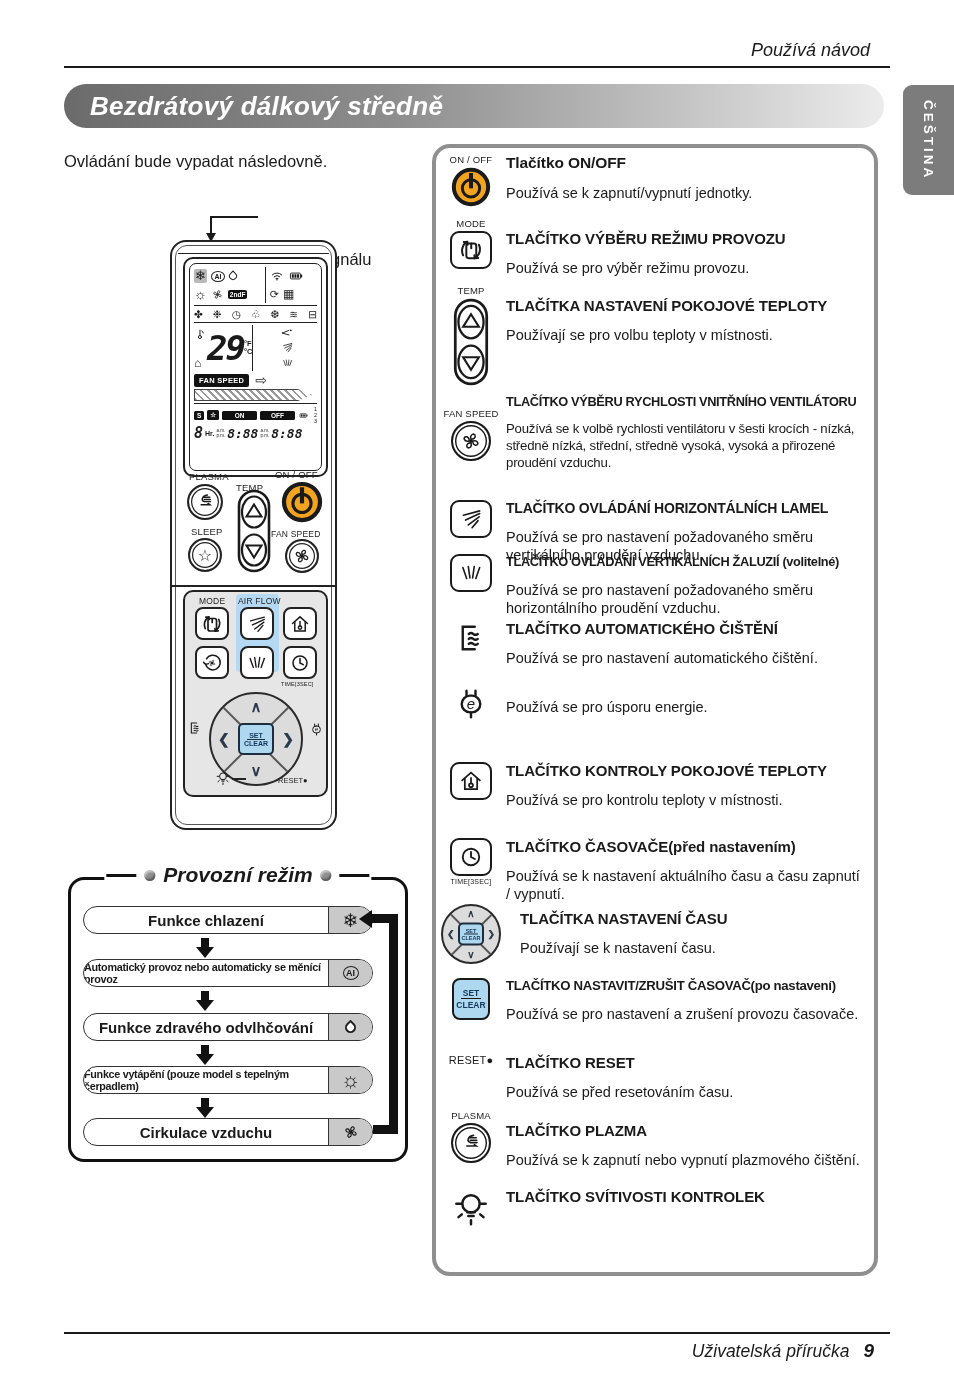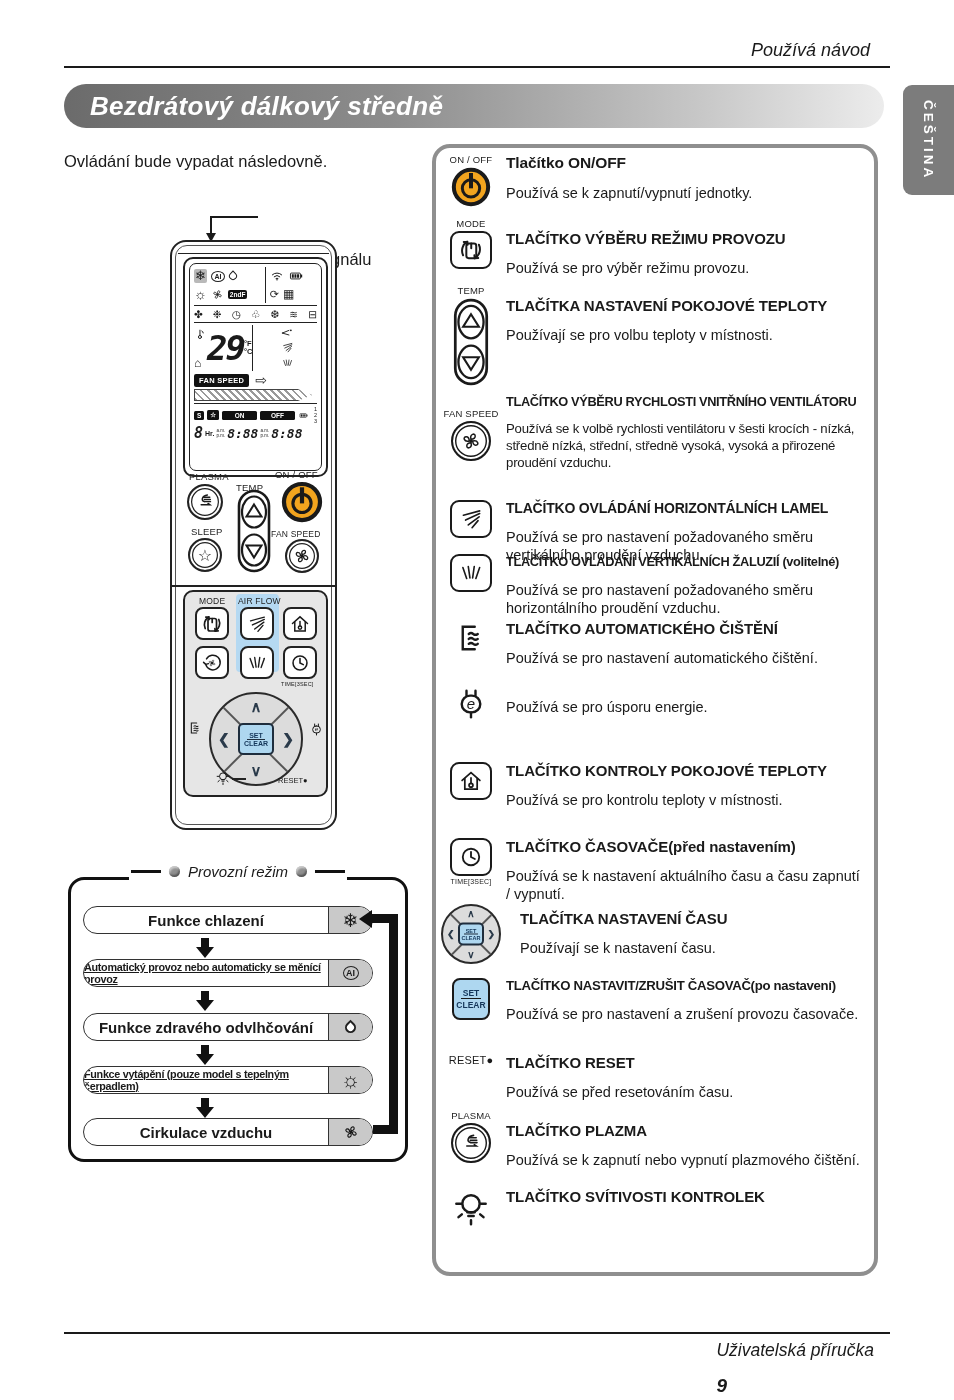--- a/index.html
+++ b/index.html
@@ -76,27 +76,27 @@
   .dpad .ctr .sl { border-bottom:1.2px solid #1e2d3d; padding:0 2px; }
   .dpad .ch { position:absolute; font-weight:bold; color:#2a3a4a; z-index:1; }
 
   .setclear-ico { width:38px; height:42px; background:#aed7f0; border:2.6px solid #1a1a1a; border-radius:8px;
     display:flex; flex-direction:column; align-items:center; justify-content:center; font-size:8.5px; font-weight:bold; color:#14365a; }
   .setclear-ico .sl { border-bottom:1.4px solid #1a1a1a; padding:0 2px; margin-bottom:1px; }
 
   
   #modebox { left:68px; top:877px; width:340px; height:285px; border:3px solid #111; border-radius:16px; background:#fff; }
   .mtitle { position:absolute; top:-17px; left:50%; transform:translateX(-50%); background:#fff; display:flex; align-items:center; gap:8px; padding:0 2px; white-space:nowrap; }
-  .mtitle .txt { font-size:15px; font-weight:normal; font-style:italic;text-align:right; }
+  .mtitle .txt { font-size:21px; font-weight:bold; font-style:italic;text-align:right; }
   .mline { width:30px; height:3px; background:#111; }
   .mdot { width:11px; height:11px; border-radius:50%; background:#8f8f8f; box-shadow:inset -1px -2px 2px rgba(0,0,0,.4), inset 1px 2px 2px rgba(255,255,255,.55); }
   .pill { position:absolute; left:12px; width:290px; height:28px; border:1.8px solid #333; border-radius:14px; background:#fff; display:flex; overflow:hidden; }
   .pill .plabel { flex:1; display:flex; align-items:center; justify-content:center; font-weight:bold; }
   .pill .picon { width:44px; background:#c9c9c9; border-left:1.8px solid #333; display:flex; align-items:center; justify-content:center; }
-  .fs15 { font-size:15px; } .fs11 { font-size:10.8px; letter-spacing:-.3px;text-decoration:underline; }
+  .fs15 { font-size:15px; } .fs11 { font-size:10.8px; letter-spacing:-.3px; }
   .fwrap { position:absolute; left:125px; width:18px; display:flex; flex-direction:column; align-items:center; }
   .fstem { width:8px; height:9px; background:#111; }
   .fhead { width:0; height:0; border-left:9px solid transparent; border-right:9px solid transparent; border-top:11px solid #111; }
   .loop-v { position:absolute; left:318px; top:34px; width:9px; height:220px; background:#111; }
   .loop-t { position:absolute; left:301px; top:34px; width:18px; height:9px; background:#111; }
   .loop-b { position:absolute; left:302px; top:245px; width:17px; height:9px; background:#111; }
   .loop-h { position:absolute; left:288px; top:29.5px; width:0; height:0; border-top:9px solid transparent; border-bottom:9px solid transparent; border-right:13px solid #111; }
 
   
   #legend { left:432px; top:144px; width:446px; height:1132px; border:4px solid #8f8f8f; border-radius:18px; background:#fff; }
@@ -108,21 +108,21 @@
   .t-sm { font-size:12.8px; letter-spacing:-.35px; }
   .ldesc { font-size:14.5px; line-height:1.27; margin-top:12px; }
   .d-sm { font-size:13.2px; letter-spacing:-.2px; }
   .sqico { width:42px; height:38px; border:2.4px solid #1a1a1a; border-radius:9px; background:#fff; display:flex; align-items:center; justify-content:center; }
   .cico { width:40px; height:40px; border:2.4px solid #1a1a1a; border-radius:50%; background:#fff; display:flex; align-items:center; justify-content:center;
     box-shadow:inset 0 0 0 2px #fff, inset 0 0 0 3.4px #1a1a1a; }
   .resettag { font-size:11px; letter-spacing:.2px; }
 
   
   .foot-rule { left:64px; width:826px; top:1332px; height:2px; background:#1a1a1a; }
-  .foot { top:1340px; right:80px; font-style:italic; font-size:17.5px; display:flex; align-items:baseline; gap:14px;flex-direction:column; }
+  .foot { top:1340px; right:80px; font-style:italic; font-size:17.5px; display:flex; align-items:baseline; gap:14px; }
   .foot .pg { font-weight:bold; font-size:19px; }
 
   svg.ic { display:block; }
 </style>
 </head>
 <body>
 
 <svg width="0" height="0" style="position:absolute" aria-hidden="true">
   <defs>
     <g id="sym-power">

